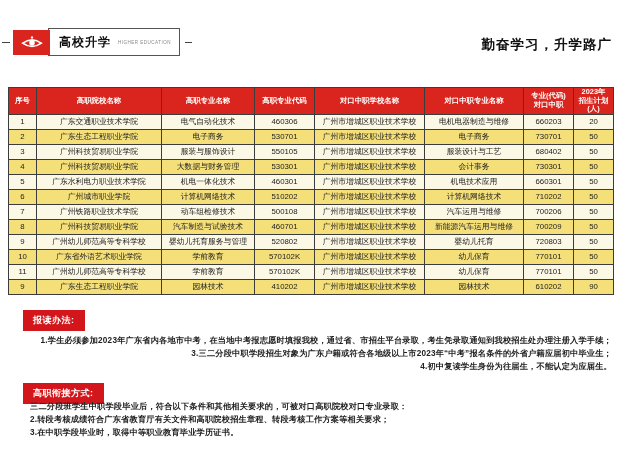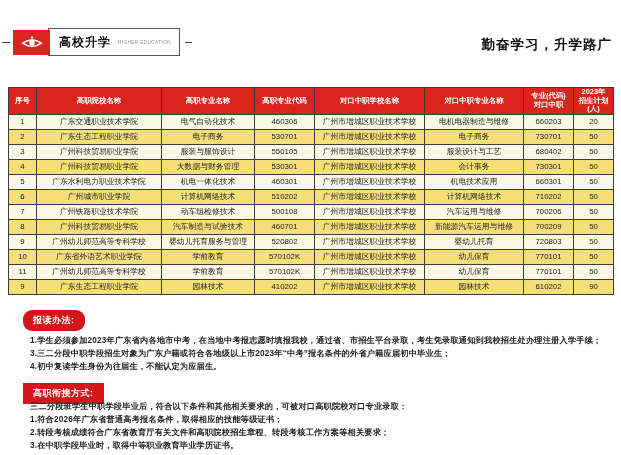--- a/index.html
+++ b/index.html
@@ -36,22 +36,22 @@
   table.main tbody tr:nth-child(odd)  td{background:#fcf8e6;}
   table.main tbody tr:nth-child(even) td{background:#f5df79;}
   
   .section-label{
     position:absolute;left:23px;background:#d3161b;color:#fff;
     font-size:9px;font-weight:bold;padding:4px 10px;letter-spacing:.5px;
   }
   .lines{position:absolute;left:30px;width:582px;font-size:8.2px;line-height:13px;
     color:#222;font-weight:600;letter-spacing:.2px;}
   .lines div{white-space:nowrap;}
-  #label-apply{top:310px;border-radius:9px;}
-  #lines-apply{top:334px;}
+  #label-apply{top:310px;}
+  #lines-apply{top:334px;text-align:right;}
   #label-link{top:383px;}
   #lines-link{top:400px;}
 </style>
 </head>
 <body>
 
 <div class="page">
 
   <div class="logo-wrap">
     <div class="dash"></div>
@@ -225,18 +225,17 @@
   <div class="section-label" id="label-apply">报读办法:</div>
   <div class="lines" id="lines-apply">
     <div>1.学生必须参加2023年广东省内各地市中考，在当地中考报志愿时填报我校，通过省、市招生平台录取，考生凭录取通知到我校招生处办理注册入学手续；</div>
     <div>3.三二分段中职学段招生对象为广东户籍或符合各地级以上市2023年“中考”报名条件的外省户籍应届初中毕业生；</div>
     <div>4.初中复读学生身份为往届生，不能认定为应届生。</div>
   </div>
 
   <div class="section-label" id="label-link">高职衔接方式:</div>
   <div class="lines" id="lines-link">
     <div>三二分段班学生中职学段毕业后，符合以下条件和其他相关要求的，可被对口高职院校对口专业录取：</div>
-    <div>1.符合2026年广东省普通高考报名条件，取得相应的技能等级证书；</div>
     <div>2.转段考核成绩符合广东省教育厅有关文件和高职院校招生章程、转段考核工作方案等相关要求；</div>
     <div>3.在中职学段毕业时，取得中等职业教育毕业学历证书。</div>
   </div>
 
 </div>
 
 </body></html>

